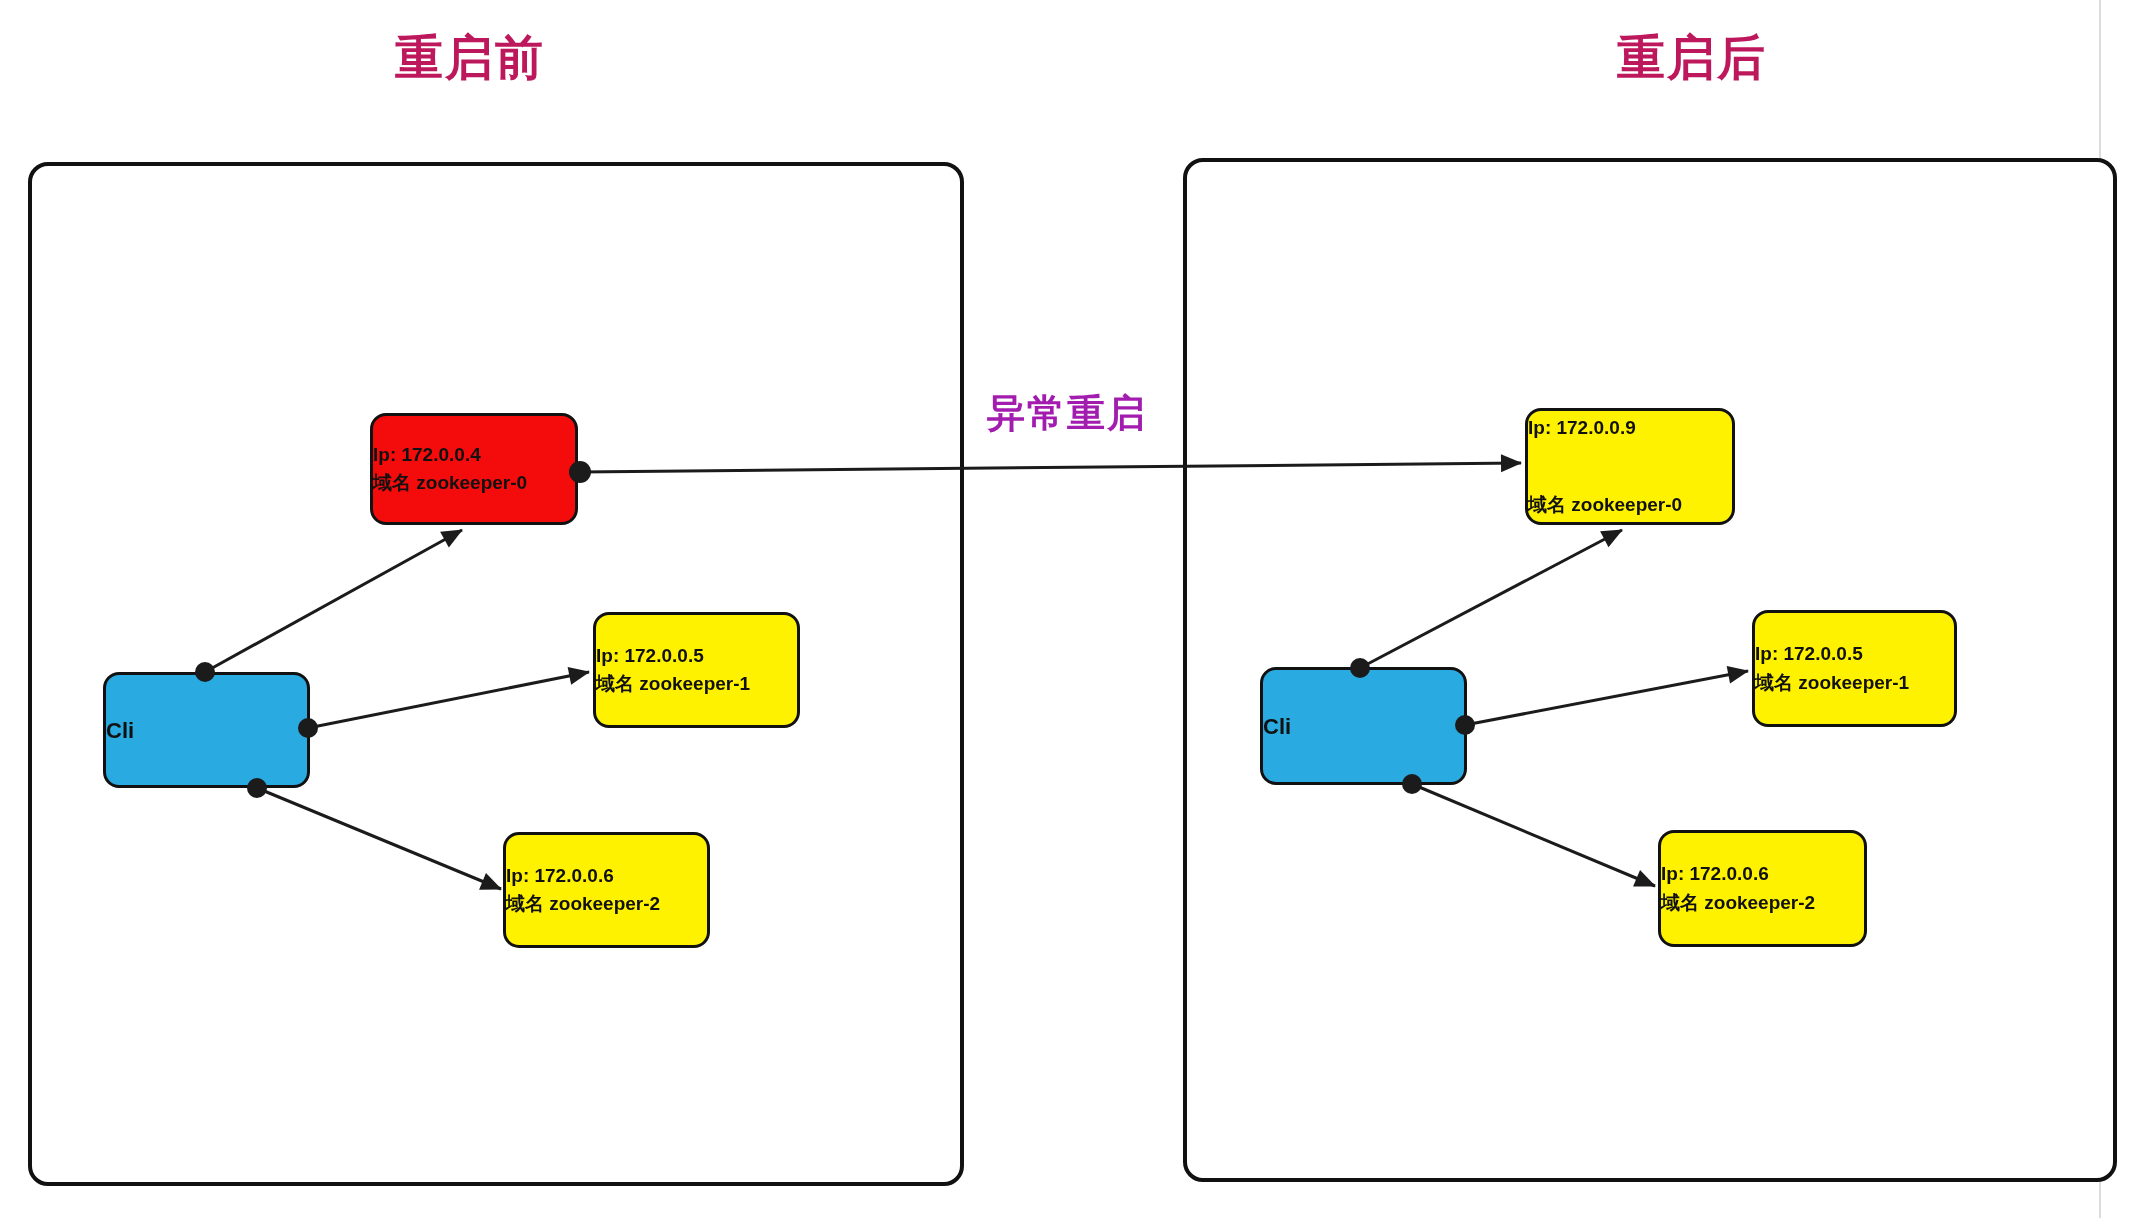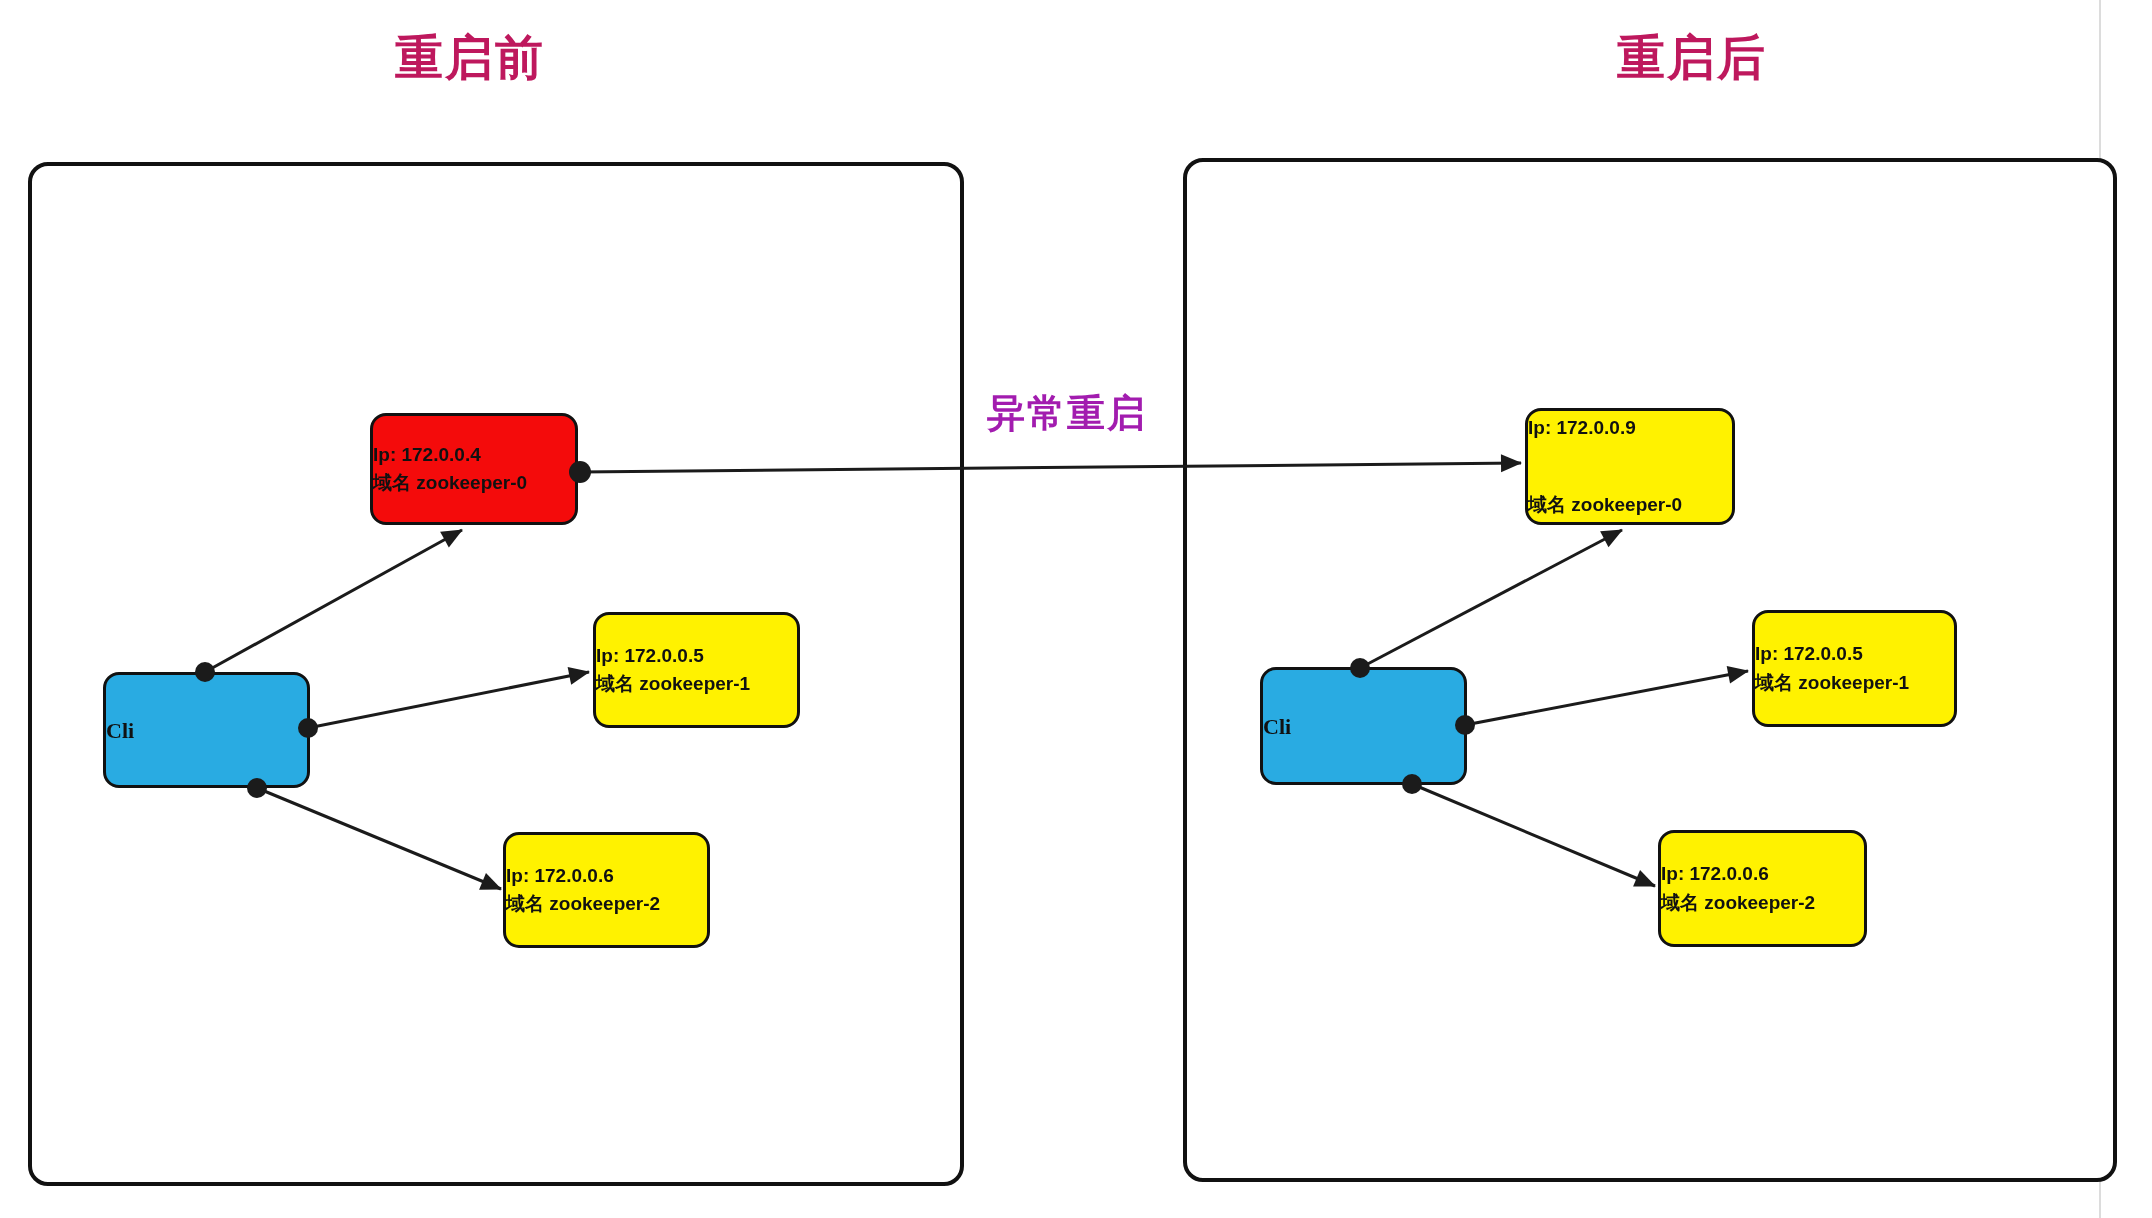--- a/index.html
+++ b/index.html
@@ -23,21 +23,21 @@
   }
   .panel-title.left{left:270px;}
   .panel-title.right{left:1492px;}
   .node{
     position:absolute;z-index:3;box-sizing:border-box;
     border:3px solid #111;border-radius:16px;
     display:flex;flex-direction:column;align-items:flex-start;justify-content:center;
     text-align:center;font-weight:700;font-size:19px;line-height:1.5;
   }
   .node .nline{white-space:nowrap;}
-  .node.cli{font-size:22px;font-family:Liberation Serif, serif;}
+  .node.cli{font-size:22px;}
   
   #l-zk0{left:370px;top:413px;width:208px;height:112px;}
   #l-zk1{left:593px;top:612px;width:207px;height:116px;}
   #l-zk2{left:503px;top:832px;width:207px;height:116px;}
   #l-cli{left:103px;top:672px;width:207px;height:116px;}
   #r-zk0{left:1525px;top:408px;width:210px;height:117px;}
   #r-zk1{left:1752px;top:610px;width:205px;height:117px;}
   #r-zk2{left:1658px;top:830px;width:209px;height:117px;}
   #r-cli{left:1260px;top:667px;width:207px;height:118px;}
   .edge-layer{

